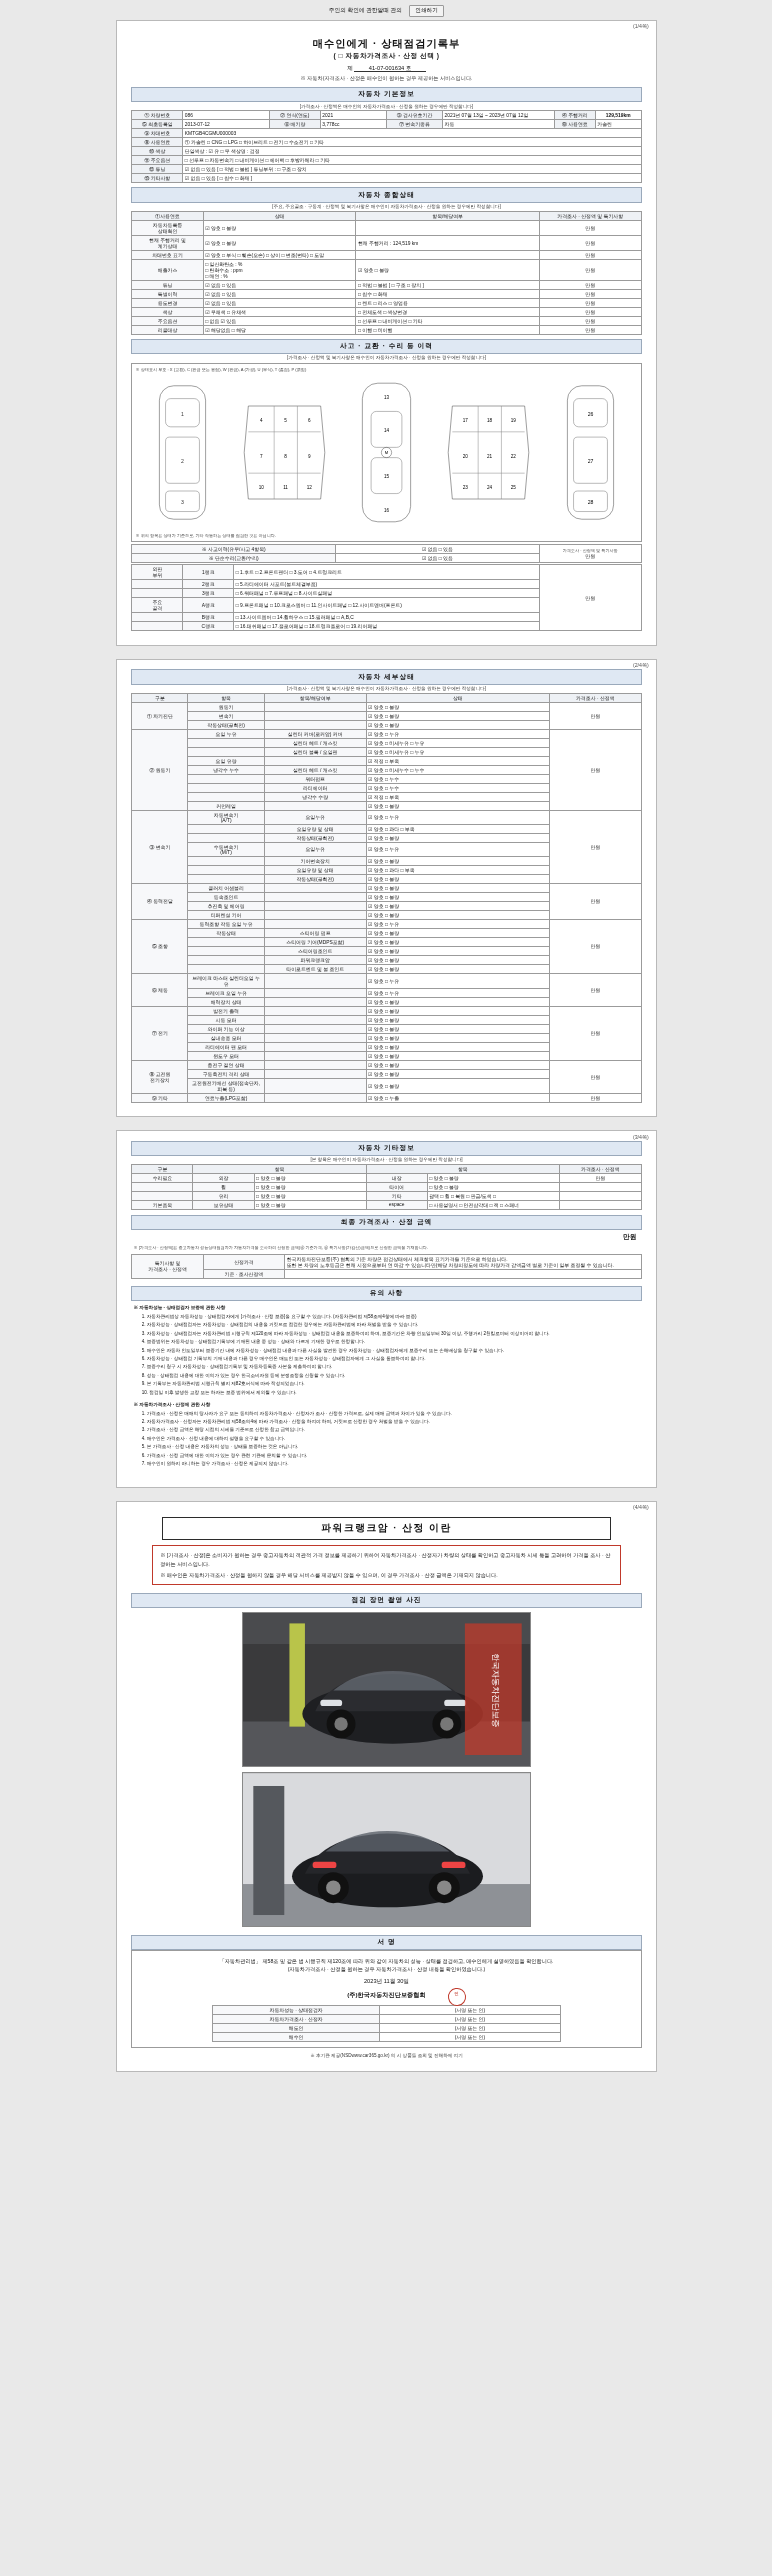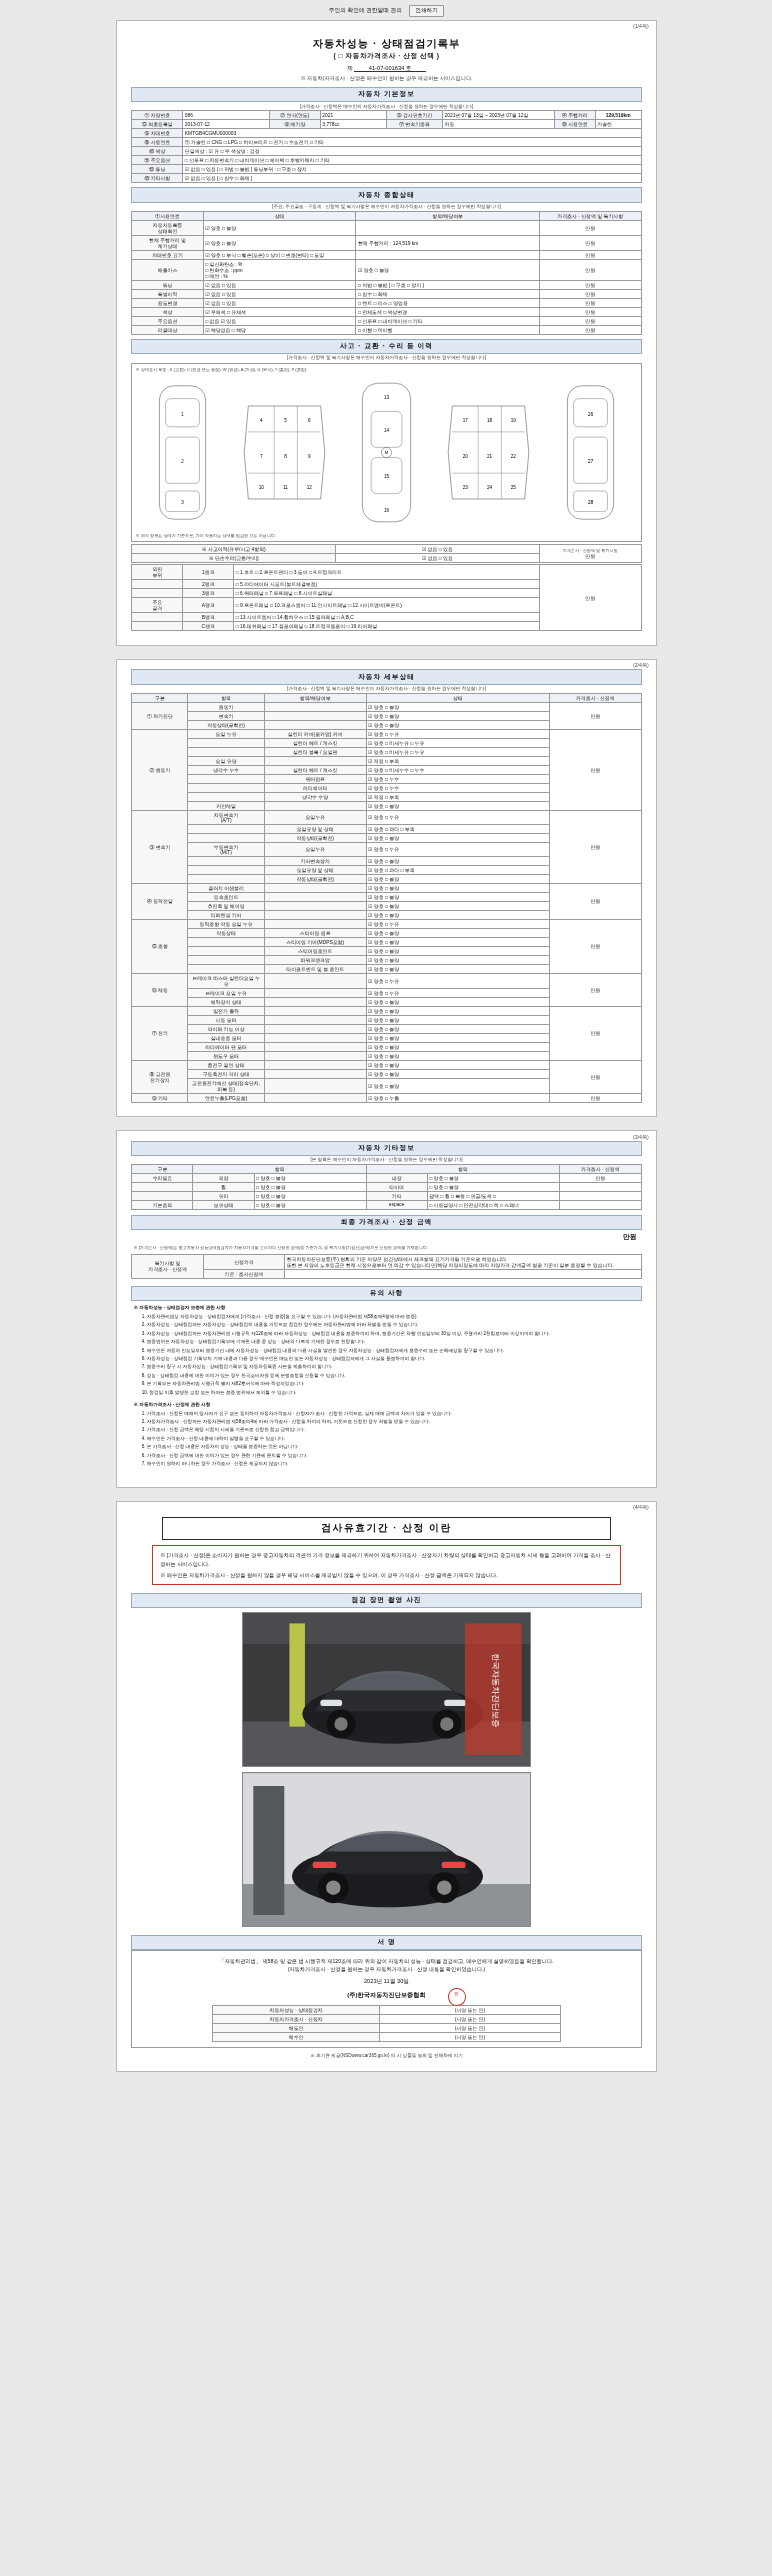--- a/index.html
+++ b/index.html
@@ -84,21 +84,21 @@
 <body>
 
 <div class="topbar">
   <span>주인의 확인에 관한알때 관의</span>
   <button class="print-btn">인쇄하기</button>
 </div>
 
 <div class="page">
   <div class="pagenum">(1/4쪽)</div>
 
-  <div class="doc-title">자동차성능 · 상태점검기록부</div>
+  <div class="doc-title">매수인에게 · 상태점검기록부</div>
   <div class="doc-sub">( □ 자동차가격조사 · 산정 선택 )</div>
   <div class="doc-line">
     <span>제</span>
     <span class="num">41-07-001634  호</span>
   </div>
   <div class="doc-note">※ 자동차(자격조사 · 산정은 매수인이 원하는 경우 제공하는 서비스입니다.</div>
 
   <div class="sec-title">자동차 기본정보</div>
   <div class="sec-note">[가격조사 · 산정액은 매수인의 자동차가격조사 · 산정을 원하는 경우에만 작성합니다]</div>
   <table class="grid">
@@ -748,21 +748,21 @@
         <li>4. 매수인은 가격조사 · 산정 내용에 대하여 설명을 요구할 수 있습니다.</li>
         <li>5. 본 가격조사 · 산정 내용은 자동차의 성능 · 상태를 보증하는 것은 아닙니다.</li>
         <li>6. 가격조사 · 산정 금액에 대한 이의가 있는 경우 관련 기관에 문의할 수 있습니다.</li>
         <li>7. 매수인이 원하지 아니하는 경우 가격조사 · 산정은 제공되지 않습니다.</li>
       </ol>
   </div>
 </div>
 
 <div class="page">
   <div class="pagenum">(4/4쪽)</div>
-  <div class="title-box">검사유효기간 · 산정 이란</div>
+  <div class="title-box">파워크랭크암 · 산정 이란</div>
   <div class="redbox">
     <div>※ [가격조사 · 산정]은 소비자가 원하는 경우 중고자동차의 객관적 가격 정보를 제공하기 위하여 자동차가격조사 · 산정자가 차량의 상태를 확인하고 중고자동차 시세 등을 고려하여 가격을 조사 · 산정하는 서비스입니다.</div>
     <div style="margin-top:3.1px">※ 매수인은 자동차가격조사 · 산정을 원하지 않을 경우 해당 서비스를 제공받지 않을 수 있으며, 이 경우 가격조사 · 산정 금액은 기재되지 않습니다.</div>
   </div>
 
   <div class="sec-title" style="margin-top:7.2px">점검 장면 촬영 사진</div>
   <div class="photo-grid">
     <div class="photo">
       <svg width="289" height="155" viewBox="0 0 560 300" style="font-size:11px">
         <rect width="560" height="300" fill="#3a3a3c"></rect>

